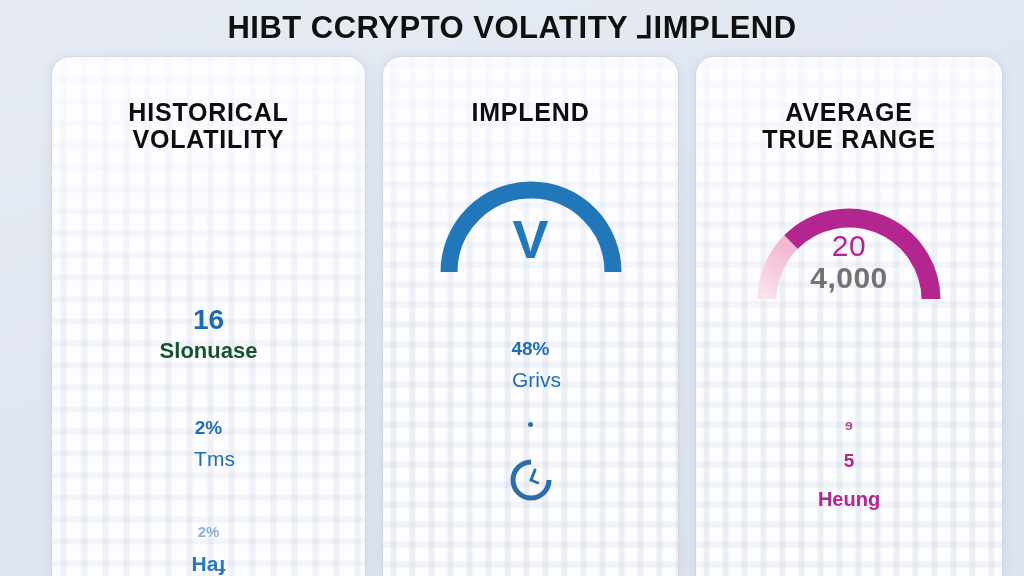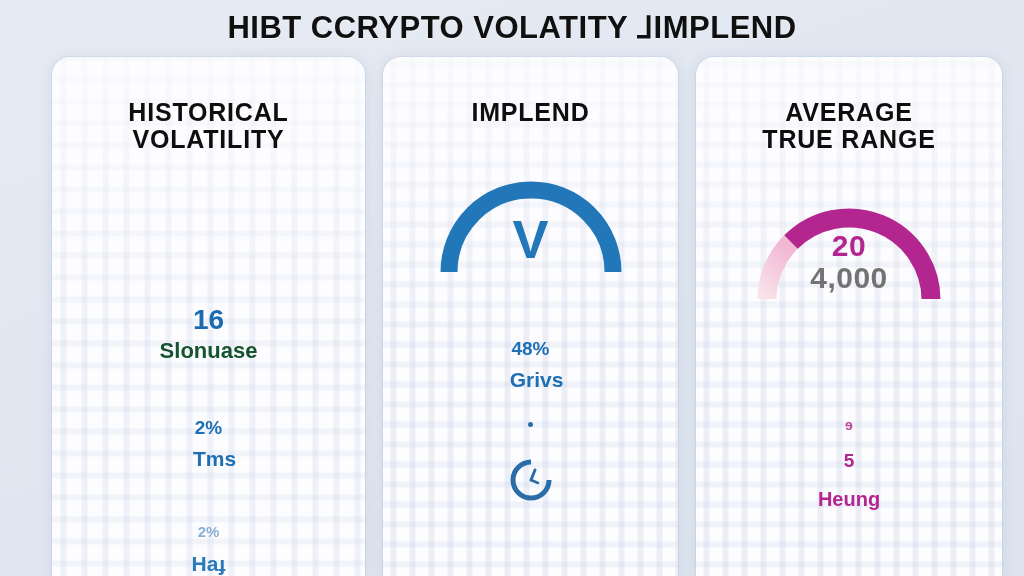--- a/index.html
+++ b/index.html
@@ -147,21 +147,21 @@
     position: absolute;
     left: 0;
     width: 100%;
     top: 44px;
     text-align: center;
     line-height: 1.0;
   }
   .gauge-center-label .big {
     display: block;
     font-size: 30px;
-    font-weight: bold;
+    font-weight: normal;
     color: #b4268f;
     letter-spacing: 0.5px;
   }
   .gauge-center-label .big2 {
     display: block;
     font-size: 30px;
     font-weight: bold;
     color: #737373;
     letter-spacing: 0.5px;
     margin-top: 2px;
@@ -197,21 +197,21 @@
     margin-top: 4px;
   }
   .stat-mid {
     font-size: 19px;
     font-weight: bold;
     color: #1f6fb4;
     line-height: 1.2;
   }
   .stat-mid-label {
     font-size: 21px;
-    font-weight: bold;
+    font-weight: normal;
     color: #1f6fb4;
     line-height: 1.2;
     margin-top: 6px;
     padding-left: 12px;
   }
   .stat-faint {
     font-size: 15px;
     font-weight: bold;
     color: #5f93c6;
     opacity: 0.72;

